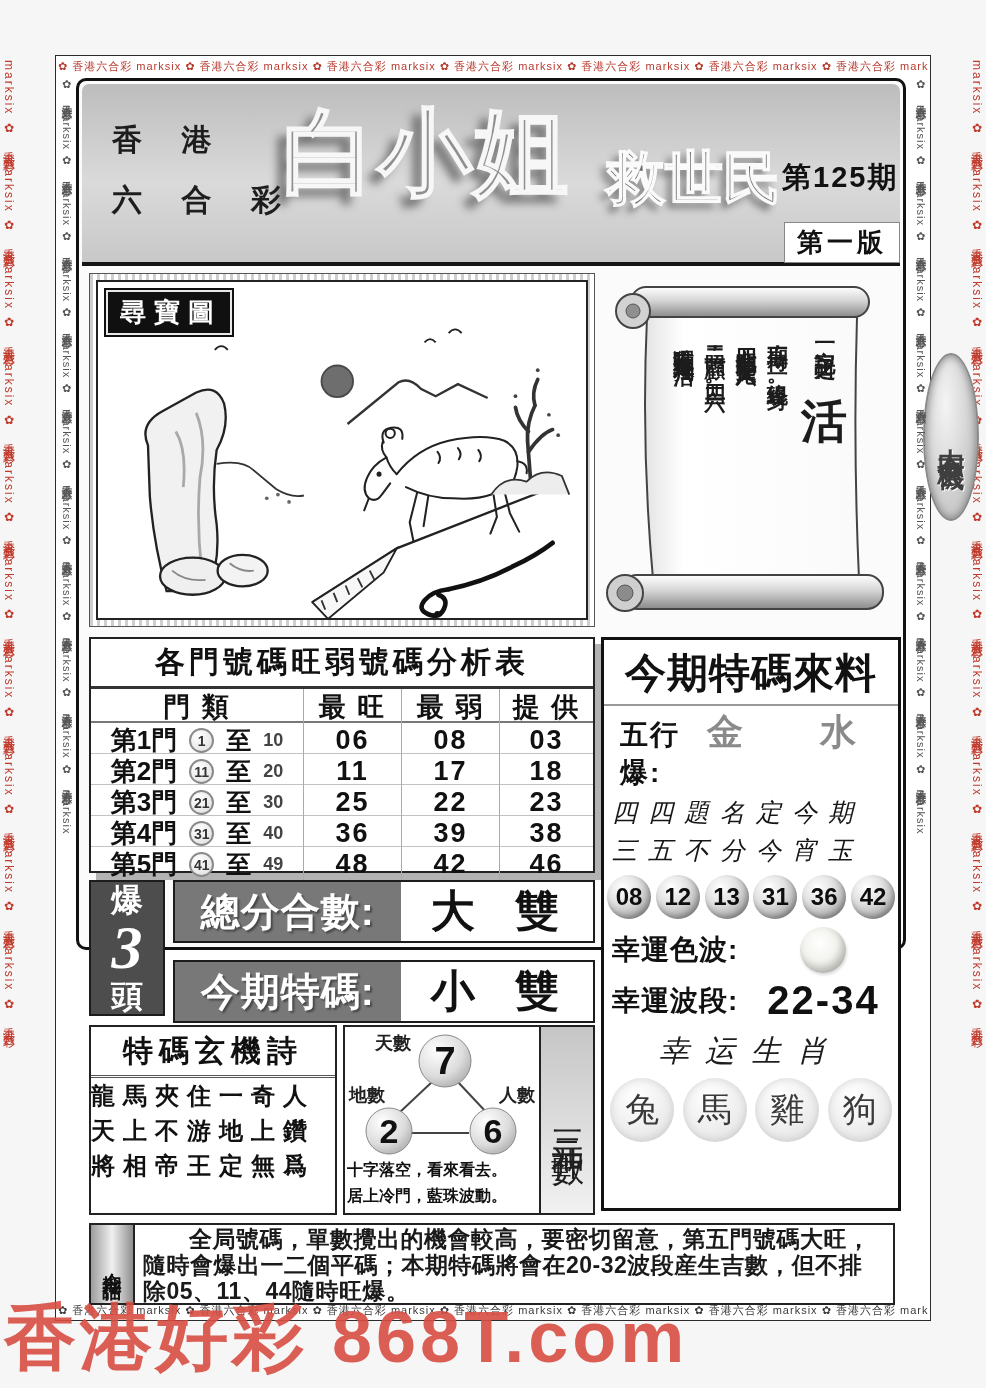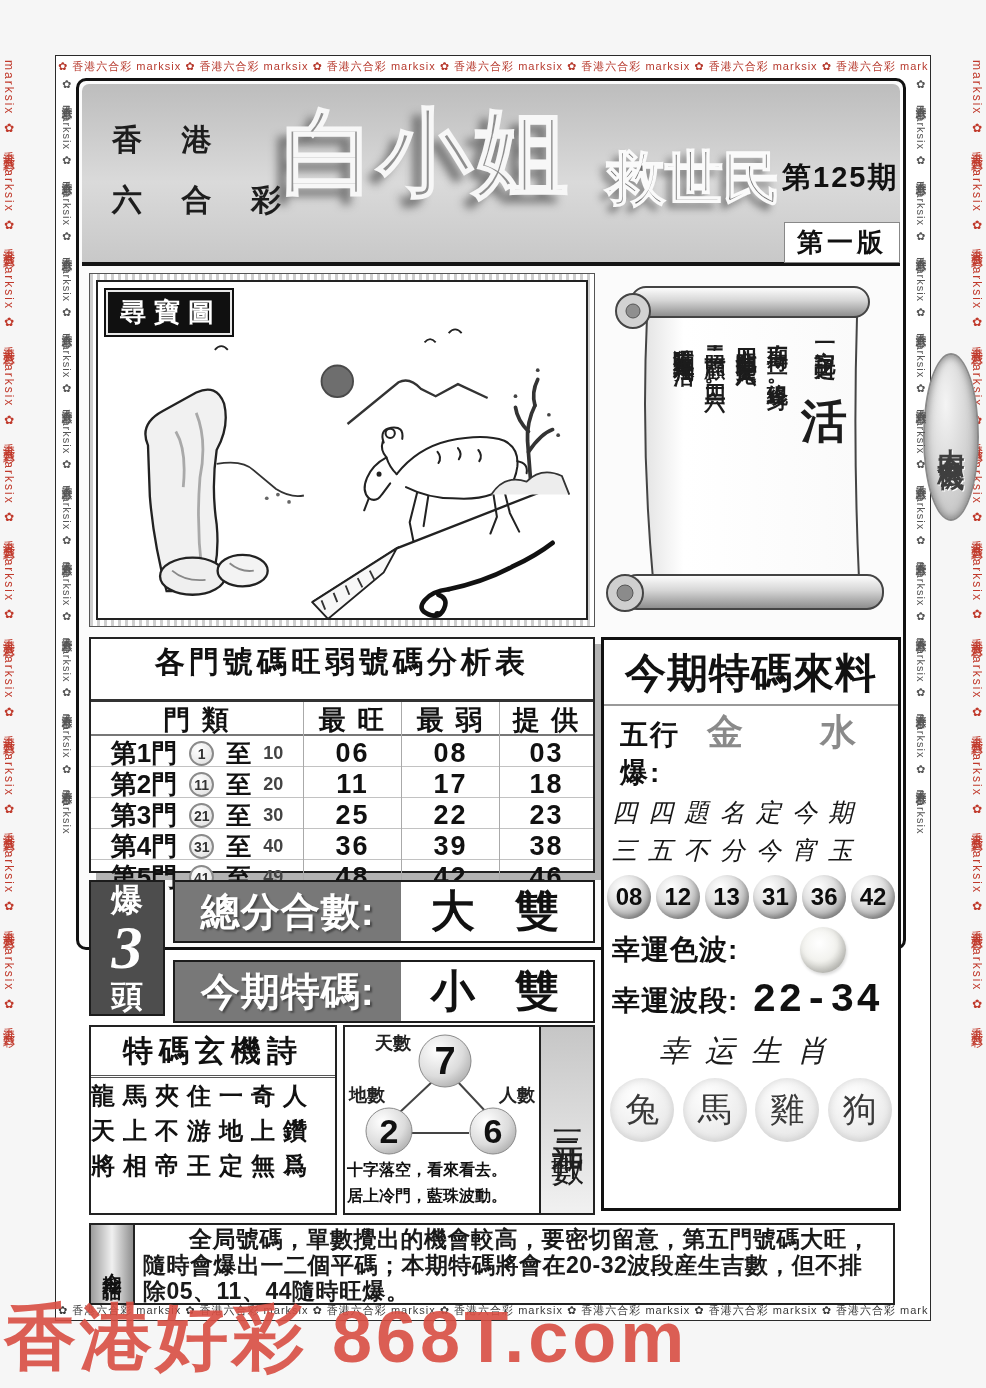--- a/index.html
+++ b/index.html
@@ -44,21 +44,21 @@
     background:repeating-linear-gradient(90deg,#cfcfcf 0 3px,#fff 3px 7px); padding:6px;
     border:1px solid #555; }
   .pic-inner { position:relative; width:100%; height:100%; background:#fff; border:2px solid #222;padding-left:24px; }
   .pic-inner svg { width:100%; height:100%; display:block; }
   .badge { position:absolute; left:8px; top:8px; background:#101010; color:#fff; font-size:26px;
     font-weight:bold; letter-spacing:8px; padding:3px 8px 3px 12px; border:2px solid #e8e8e8; outline:2px solid #101010; }
   
   .table-box { position:absolute; left:10px; top:556px; width:506px; height:236px; background:#fff;
     border:2px solid #222; box-shadow:7px 7px 0 rgba(120,120,120,.55); }
   .table-title { font-size:30px; font-weight:bold; text-align:center; letter-spacing:4px;
-    padding:3px 0 16px; border-bottom:3px solid #333; white-space:nowrap; }
+    padding:3px 0 3px; border-bottom:3px solid #333; white-space:nowrap; }
   .tr { display:grid; grid-template-columns:212px 98px 98px 94px; align-items:center; height:31px; }
   .tr.head { height:34px; border-bottom:2px solid #777; }
   .tr:not(.head):not(:last-child) { border-bottom:1px solid #c2c2c2; }
   .tc { text-align:center; font-weight:bold; font-size:27px; letter-spacing:2px; }
   .tc.vsep { border-left:1px solid #aaa; height:100%; display:flex; align-items:center; justify-content:center; }
   .door-cell { display:flex; align-items:center; justify-content:center; gap:12px; height:100%; }
   .door { font-size:26px; font-weight:bold; }
   .circ { display:inline-flex; width:25px; height:25px; border:2px solid #8a8a8a; border-radius:50%;
     align-items:center; justify-content:center; font-size:14px; font-weight:bold; color:#333;
     background:radial-gradient(circle at 35% 30%,#fff,#ddd); }
@@ -130,21 +130,21 @@
   .balls { display:flex; justify-content:space-between; padding:7px 3px 3px; }
   .ball { width:44px; height:44px; border-radius:50%;
     background:radial-gradient(circle at 35% 28%,#ffffff 0%,#e2e2e2 38%,#9c9c9c 85%,#848484);
     display:flex; align-items:center; justify-content:center; font-size:24px; font-weight:bold;
     color:#0d0d0d; box-shadow:inset -2px -3px 5px rgba(0,0,0,.25); }
   .lucky-row { display:flex; align-items:center; padding:5px 8px 0; }
   .lk-lab { font-size:28px; font-weight:bold; letter-spacing:1px; white-space:nowrap; }
   .color-ball { width:46px; height:46px; margin-left:62px; border-radius:50%;
     background:radial-gradient(circle at 42% 35%,#ffffff 0%,#f2f2ee 45%,#c7c7c0 92%);
     box-shadow:inset -3px -4px 8px rgba(0,0,0,.18), 1px 2px 3px rgba(0,0,0,.15); }
-  .range-val { font-size:40px; font-weight:bold; margin-left:14px; letter-spacing:2px;font-family:Liberation Mono, monospace; }
+  .range-val { font-size:40px; font-weight:bold; margin-left:29px; letter-spacing:2px; }
   .zodiac-title { text-align:center; font-family:"Liberation Serif","DejaVu Serif",serif;
     font-style:italic; font-size:30px; letter-spacing:16px; padding:8px 0 2px; color:#1d1d1d; }
   .zodiacs { display:flex; justify-content:space-around; padding:4px 2px 6px; }
   .zo { width:64px; height:64px; border-radius:50%;
     background:radial-gradient(circle at 40% 30%,#fff,#ececec 60%,#d5d5d5);
     box-shadow:inset 0 0 8px rgba(0,0,0,.12); display:flex; align-items:center; justify-content:center;
     font-family:"Liberation Serif","DejaVu Serif",serif; font-size:34px; color:#3a3a3a; }
   
   .watermark { position:absolute; left:4px; top:1290px; font-size:72px; font-weight:bold;
     color:rgba(216,78,66,.9); letter-spacing:4px; white-space:nowrap; z-index:20; }

